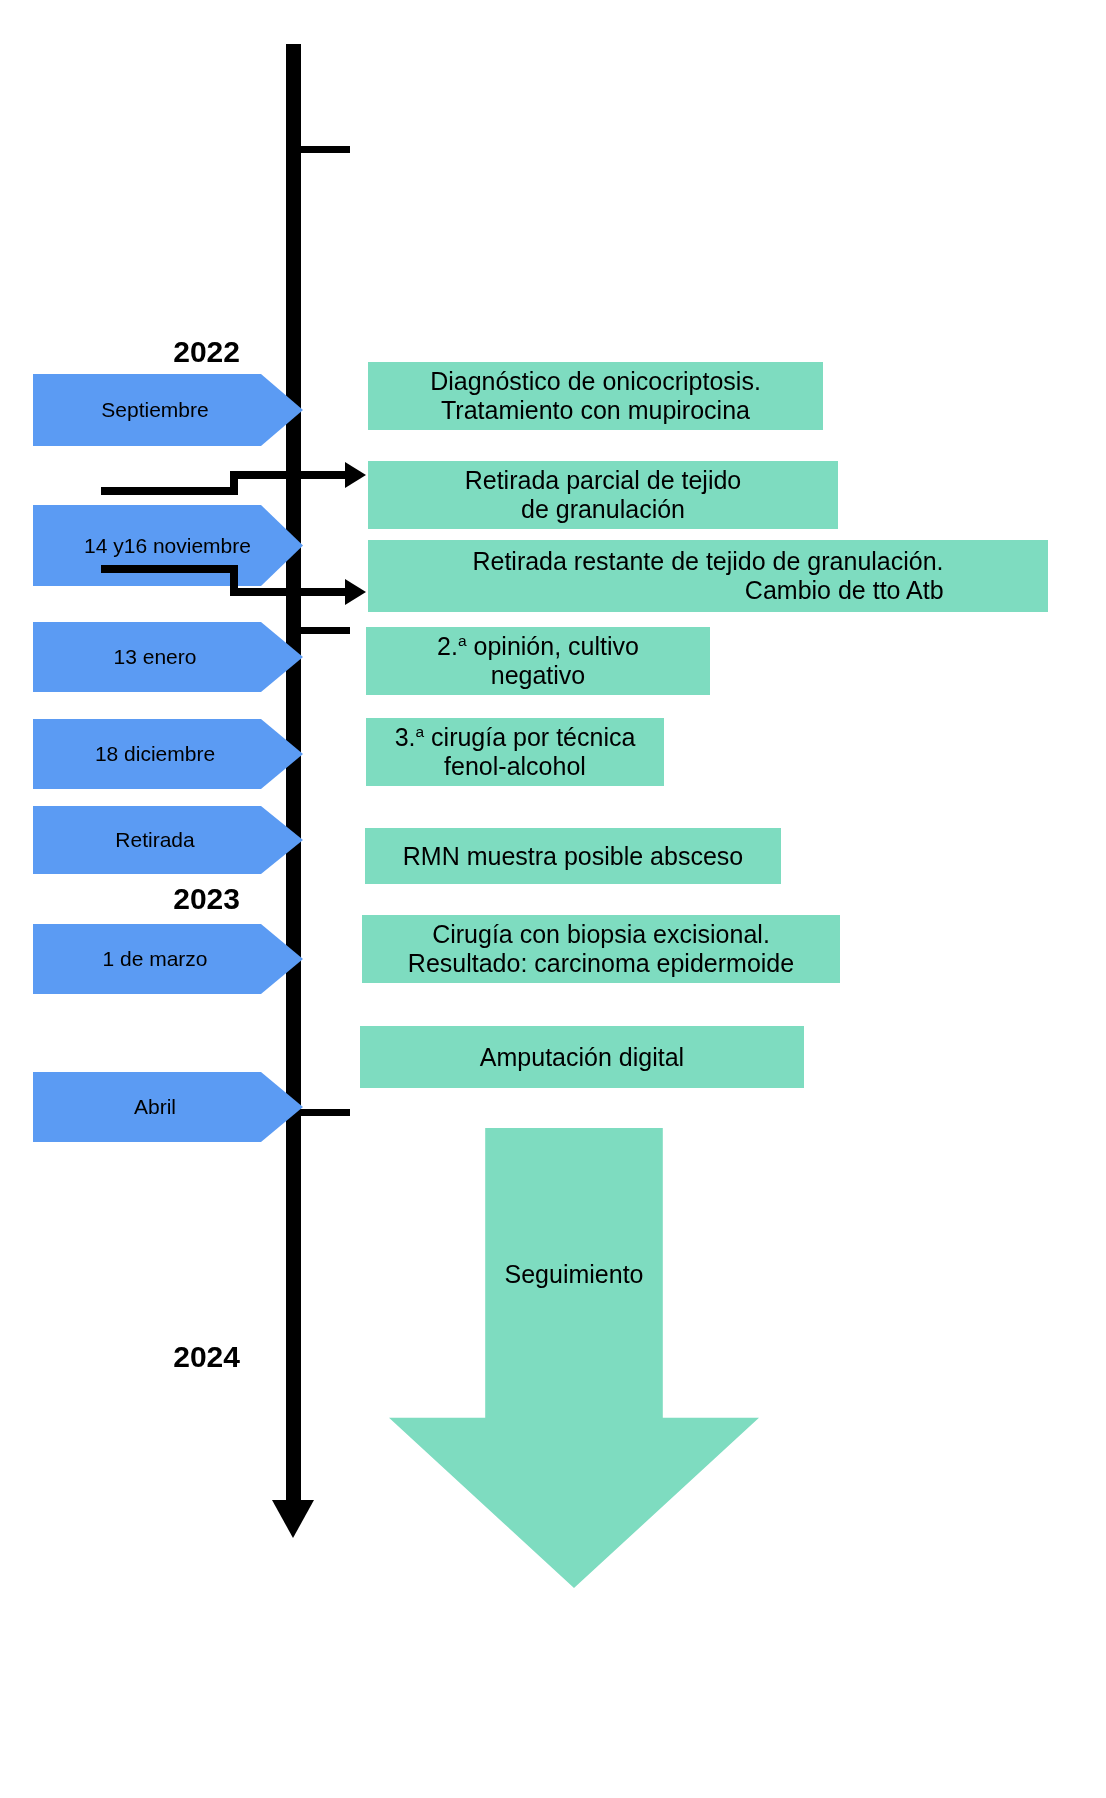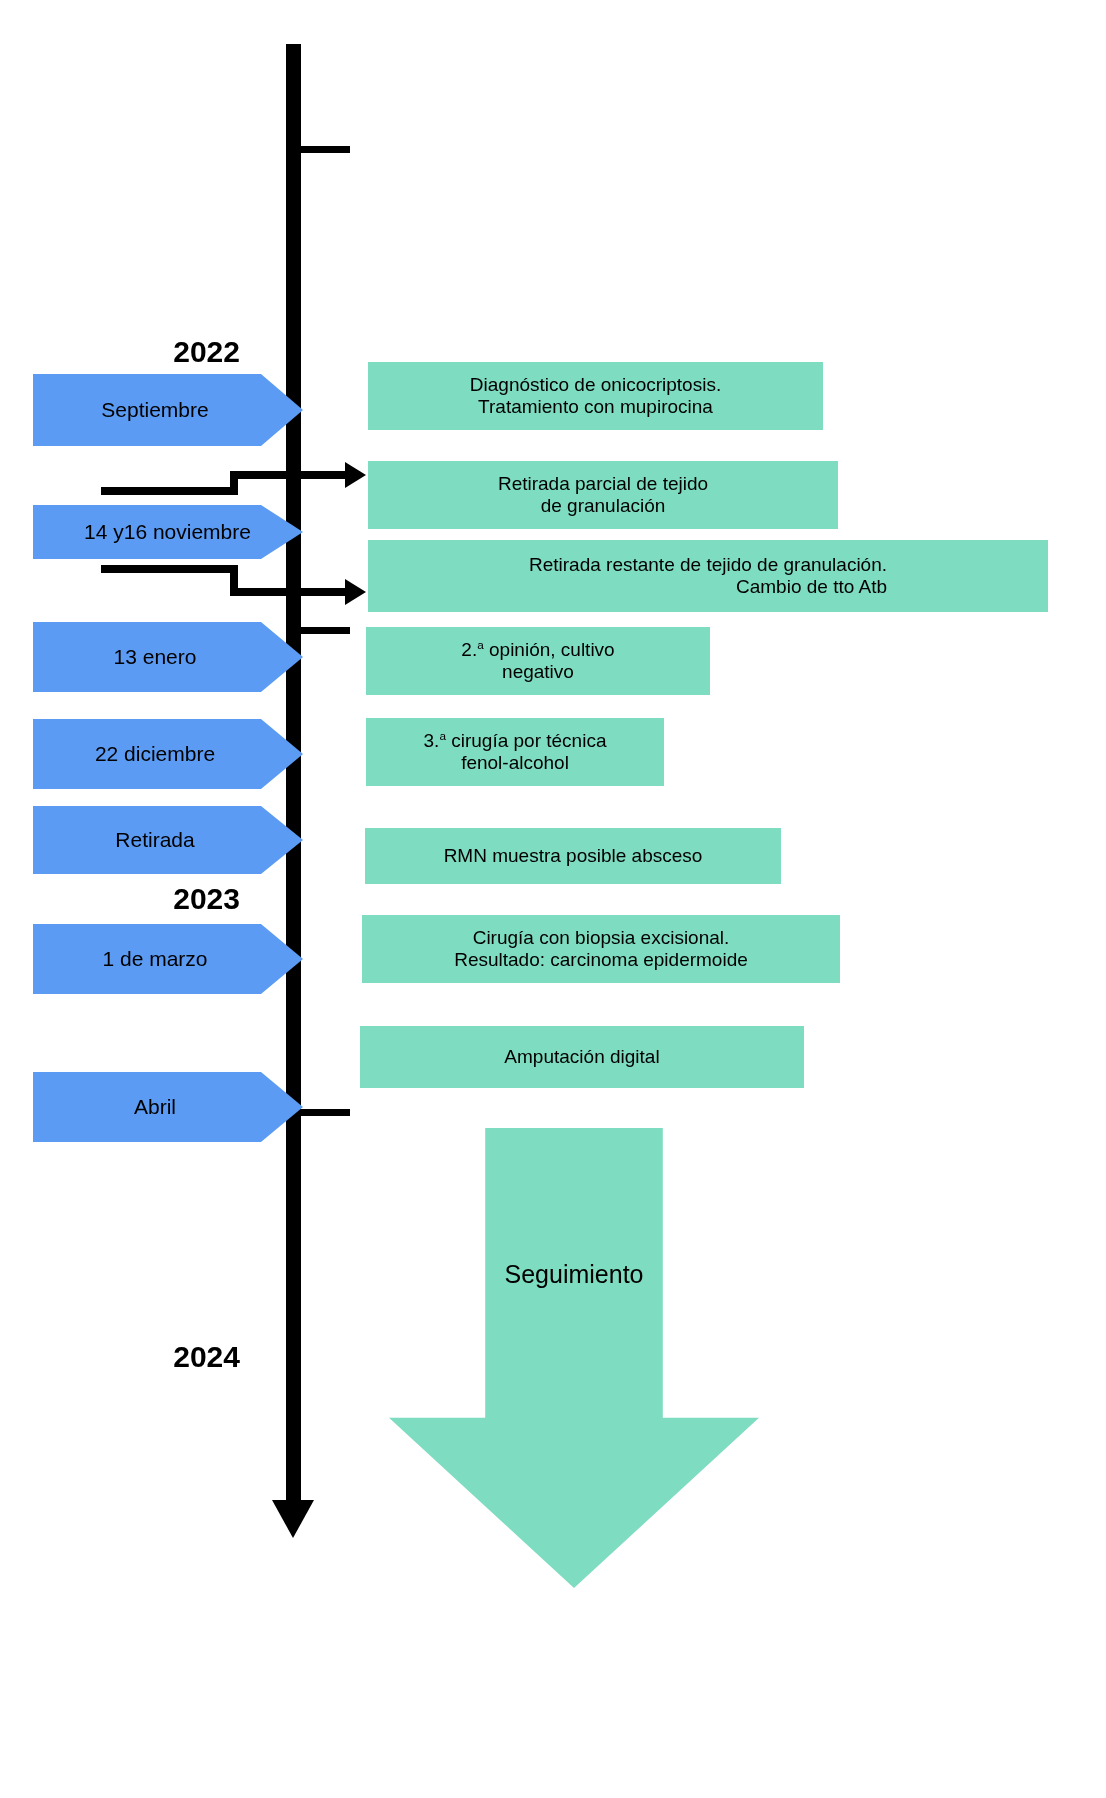--- a/index.html
+++ b/index.html
@@ -63,21 +63,21 @@
     box-sizing: border-box;
     padding-right: 26px;
     white-space: nowrap;
   }
 
   
   .event-box {
     position: absolute;
     background: #7EDCC0;
     color: #000000;
-    font-size: 19px;
+    font-size: 25px;
     line-height: 1.15;
     display: flex;
     align-items: center;
     justify-content: center;
     text-align: center;
     box-sizing: border-box;
     padding: 0 6px;
   }
   .event-box span.line {
     display: block;
@@ -128,25 +128,25 @@
   <div class="axis-tick" style="left:286px; top:146px; width:64px;"></div>
   <div class="axis-tick" style="left:286px; top:627px; width:64px;"></div>
   <div class="axis-tick" style="left:280px; top:1109px; width:70px;"></div>
 
   <div class="year-label" style="left:120px; top:295px; width:120px;margin-top:40px;">2022</div>
   <div class="year-label" style="left:120px; top:882px; width:120px;">2023</div>
   <div class="year-label" style="left:120px; top:1340px; width:120px;">2024</div>
 
   <div class="date-chevron" style="left:33px; top:374px; width:270px; height:72px;">Septiembre</div>
 
-  <div class="date-chevron" style="left:33px; top:505px; width:270px; height:54px;padding-left:25px;">14 y16 noviembre</div>
+  <div class="date-chevron" style="left:33px; top:505px; width:270px; height:81px;padding-left:25px;">14 y16 noviembre</div>
 
   <div class="date-chevron" style="left:33px; top:622px; width:270px; height:70px;">13 enero</div>
 
-  <div class="date-chevron" style="left:33px; top:719px; width:270px; height:70px;">22 diciembre</div>
+  <div class="date-chevron" style="left:33px; top:719px; width:270px; height:70px;">18 diciembre</div>
 
   <div class="date-chevron" style="left:33px; top:806px; width:270px; height:68px;">Retirada</div>
 
   <div class="date-chevron" style="left:33px; top:924px; width:270px; height:70px;">1 de marzo</div>
 
   <div class="date-chevron" style="left:33px; top:1072px; width:270px; height:70px;">Abril</div>
 
   <div class="conn-seg" style="left:101px; top:487px; width:137px; height:8px;"></div>
 
   <div class="conn-seg" style="left:230px; top:471px; width:8px; height:24px;"></div>

